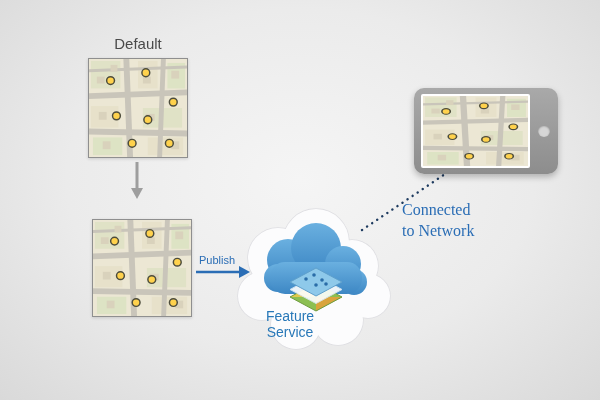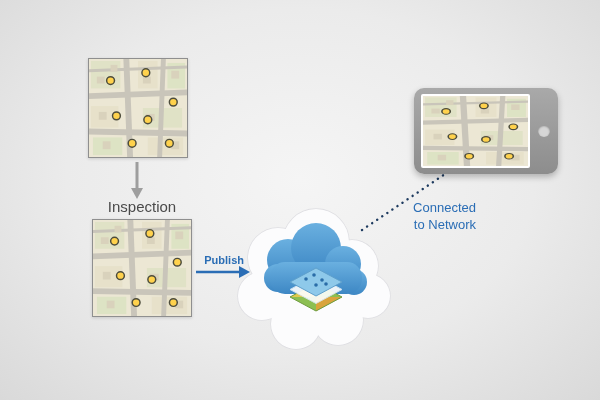--- a/index.html
+++ b/index.html
@@ -3,22 +3,22 @@
 <meta charset="utf-8">
 <style>
   html,body{margin:0;padding:0;}
   body{font-family:"Liberation Sans", sans-serif;}
   .canvas{
     position:relative;width:600px;height:400px;overflow:hidden;
     background:radial-gradient(ellipse at 50% 45%, #f5f5f5 0%, #ebebeb 55%, #d9d9d9 100%);
   }
   .abs{position:absolute;}
   .node-label{color:#4a4a4a;font-size:15px;text-align:center;line-height:1.3;}
-  .blue-small{color:#2a6db5;font-size:11px;font-weight:700;text-align:right;line-height:1.25;}
-  .connected{color:#2a6db5;font-size:13px;font-weight:400;text-align:right;line-height:1.3;}
+  .blue-small{color:#2a6db5;font-size:11px;font-weight:400;text-align:center;line-height:1.25;}
+  .connected{color:#2a6db5;font-size:16px;font-weight:400;text-align:left;line-height:1.3;font-family:Liberation Serif, serif;}
   .mapthumb{border:1px solid #8f8f8f;background:#ece7d4;display:block;box-shadow:0 1px 3px rgba(0,0,0,.15);}
   .banner{
     background:#4793c8;color:#ffffff;font-size:15px;text-align:center;
     line-height:26px;height:26px;width:97px;z-index:6;box-shadow:0 1px 2px rgba(0,0,0,.15);
   }
   .fs-label{color:#2878b8;font-size:14px;text-align:center;line-height:1.15;z-index:6;}
   .tablet{
     width:144px;height:86px;border-radius:10px;
     background:linear-gradient(180deg,#a9a9a9,#8d8d8d);
     box-shadow:0 3px 6px rgba(0,0,0,.25);z-index:4;
@@ -96,25 +96,25 @@
     </g>
 
     <g>
       <line x1="196" y1="272" x2="240" y2="272" stroke="#2a6db5" stroke-width="2.5"></line>
       <polygon points="239,266 250,272 239,278" fill="#2a6db5"></polygon>
     </g>
 
     <line x1="362" y1="230" x2="448" y2="172" stroke="#1d3a5f" stroke-width="2.4" stroke-linecap="round" stroke-dasharray="0.1 6"></line>
   </svg>
 
+  <div class="abs node-label" style="left:88px;top:34px;width:100px;">Default</div>
   <svg class="abs mapthumb" style="left:88px;top:58px;" width="98" height="98">
     <use href="#map-sym" width="98" height="98"></use>
   </svg>
 
-  <div class="abs node-label" style="left:90px;top:197px;width:104px;">Inspection</div>
   <svg class="abs mapthumb" style="left:92px;top:219px;" width="98" height="96">
     <use href="#map-sym" width="98" height="96"></use>
   </svg>
 
   <div class="abs blue-small" style="left:190px;top:254px;width:54px;">Publish</div>
 
   <svg class="abs" style="left:228px;top:198px;" width="170" height="158" viewBox="0 0 170 158">
 
     <g stroke="#dedee2" stroke-width="1.5" fill="#fcfcfd">
       <circle cx="50" cy="60" r="30"></circle>
@@ -164,20 +164,21 @@
             <circle cx="-2" cy="-7" r="1.8"></circle>
           <circle cx="6" cy="-2" r="1.8"></circle>
             <circle cx="0" cy="3" r="1.8"></circle>
           <circle cx="10" cy="2" r="1.8"></circle>
         </g>
       </g>
     </g>
   </svg>
 
 
+  <div class="abs fs-label" style="left:247px;top:308px;width:86px;">Feature Service</div>
 
   <div class="abs connected" style="left:402px;top:200px;width:74px;">Connected to Network</div>
 
   <div class="abs tablet" style="left:414px;top:88px;">
     <div class="screen">
       <svg preserveAspectRatio="none" viewBox="0 0 100 100">
         <use href="#map-sym" width="100" height="100"></use>
       </svg>
     </div>
     <div class="homebtn"></div>

